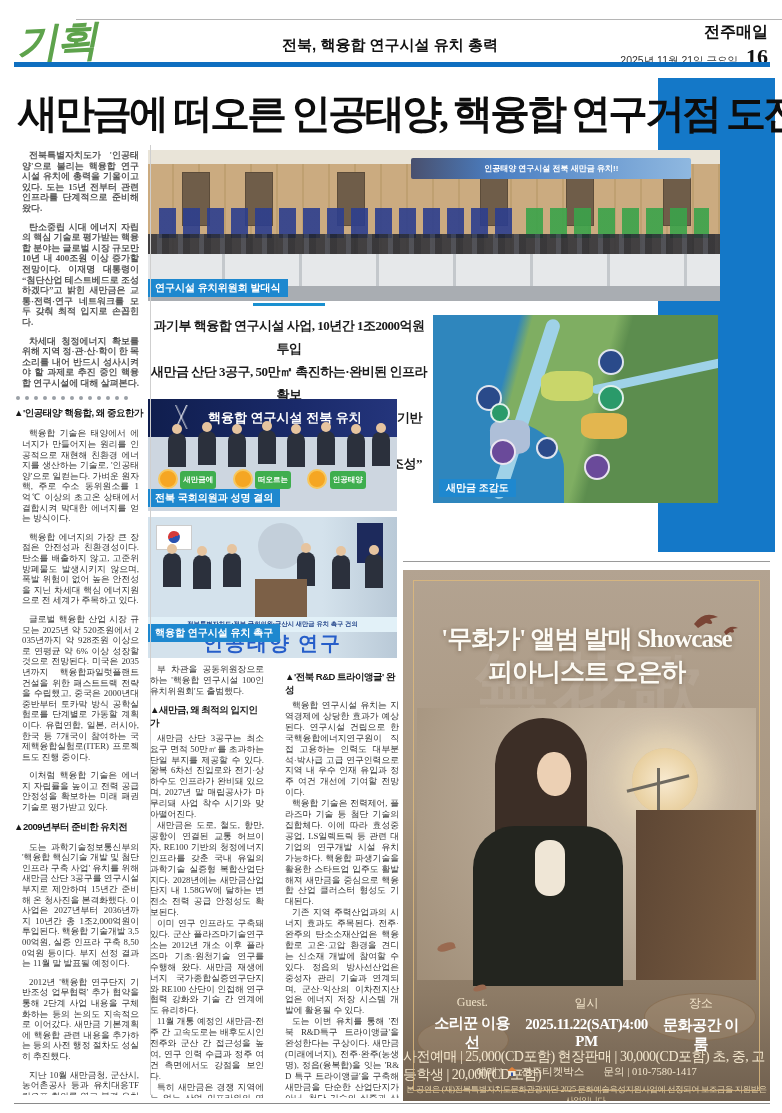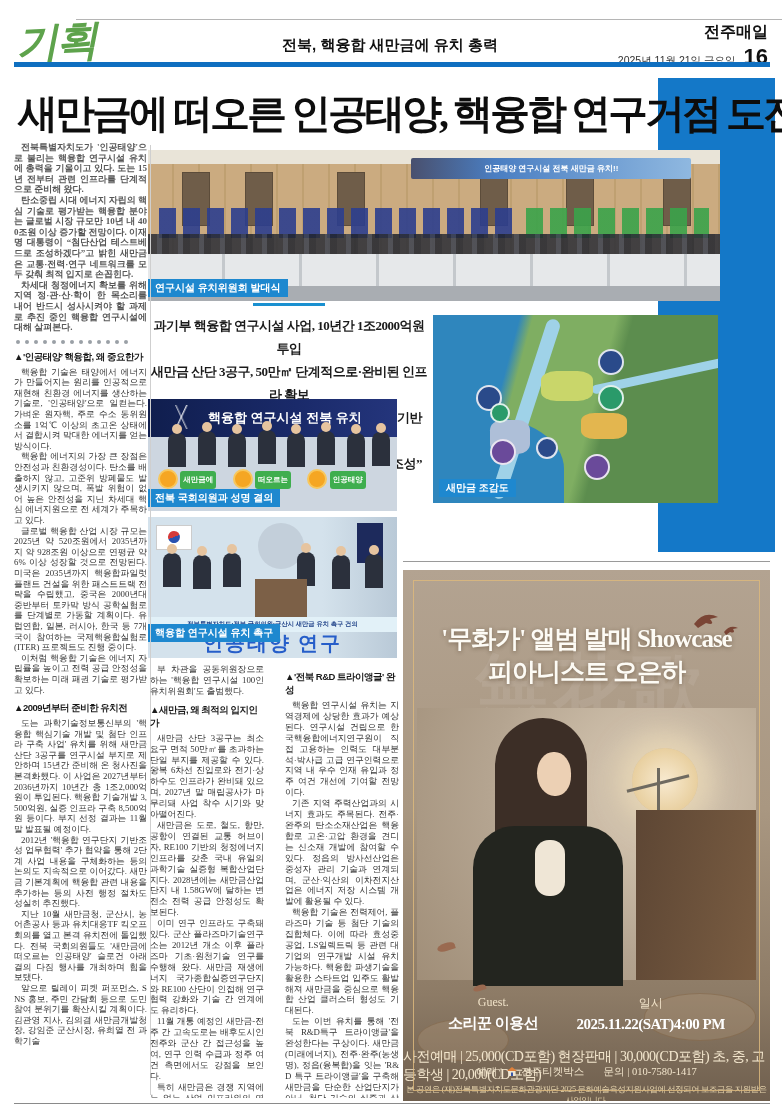--- a/index.html
+++ b/index.html
@@ -9,21 +9,21 @@
 
   
   .hairline{left:76px;right:0;top:19px;height:1px;background:#b5b5b5;}
   .logo{left:16px;top:14px;font-family:"Liberation Serif",serif;font-weight:bold;font-style:italic;
         font-size:42px;color:#5ea34c;transform:rotate(-3deg);letter-spacing:-2px;}
   .strap{left:200px;top:36px;width:380px;text-align:center;font-family:"Liberation Sans",sans-serif;
          font-weight:bold;font-size:15px;color:#111;}
   .masthead{right:14px;top:22px;font-family:"Liberation Sans",sans-serif;font-weight:bold;font-size:16px;color:#111;}
   .dateline{right:14px;top:44px;display:flex;align-items:baseline;gap:8px;}
   .dateline .d{font-family:"Liberation Sans",sans-serif;font-size:10.5px;color:#333;}
-  .dateline .pg{font-family:Liberation Sans, sans-serif;font-size:22px;font-weight:bold;color:#111;}
+  .dateline .pg{font-family:Liberation Serif, serif;font-size:22px;font-weight:bold;color:#111;}
   .bluerule{left:14px;right:12px;top:62px;height:5px;background:#0f6fc0;}
 
   
   .headline{left:18px;top:86px;width:640px;font-weight:bold;font-size:40px;letter-spacing:-3px;
             color:#0d0d0d;white-space:nowrap;}
 
   
   .bluebox{left:658px;top:78px;width:117px;height:474px;background:#1478c8;}
 
   
@@ -90,21 +90,21 @@
   .p3strip{position:absolute;left:0;top:100px;width:100%;height:15px;background:#e2f1f8;color:#1c3f86;
      font-family:"Liberation Sans",sans-serif;font-size:6.3px;font-weight:bold;display:flex;align-items:center;
      justify-content:center;white-space:nowrap;overflow:hidden;}
   .p3big{position:absolute;left:0;top:113px;width:100%;height:28px;color:#1d57c8;font-weight:bold;
      font-size:20px;letter-spacing:2px;text-align:center;overflow:hidden;opacity:.95;font-family:"Liberation Serif",serif;}
   .photo3 .cap{bottom:16px;}
 
   
   .colsep{left:150px;top:145px;width:1px;height:950px;background:#cfcfcf;}
   .leftcol{left:14px;top:142px;width:133px;height:953px;overflow:hidden;}
-  .leftcol p{margin:0;text-indent:7px;text-align:justify;word-break:break-all;}
+  .leftcol p{margin:8px;text-indent:7px;text-align:justify;word-break:break-all;}
   .intro p{font-size:9px;line-height:10.6px;color:#575757;font-weight:bold;}
   .dots{display:flex;gap:5px;margin:7px 2px;}
   .dots i{width:4px;height:4px;border-radius:50%;background:#9aa0a6;}
   .sect-h{font-family:"Liberation Sans",sans-serif;font-weight:bold;font-size:9.5px;color:#1a1a1a;
           margin:7px 0 3px;letter-spacing:-0.5px;}
   .bodytxt p{font-size:8.8px;line-height:10.6px;color:#333;}
   .midcol{top:664px;height:434px;overflow:hidden;}
   .midcol p{margin:0;text-indent:7px;text-align:justify;word-break:break-all;font-size:8.8px;line-height:10.9px;color:#333;}
   .col2{left:150px;width:114px;}
   .col3{left:285px;width:114px;}
@@ -142,21 +142,21 @@
   .adprice{position:absolute;left:0;top:478px;width:100%;text-align:left;font-size:14px;color:#f3e6cd;letter-spacing:-0.5px;}
   .adbook{position:absolute;left:0;top:495px;width:100%;text-align:center;font-size:10.5px;color:#f3e6cd;}
   .adnote{position:absolute;left:0;top:514px;width:100%;text-align:center;font-size:8.3px;color:#e7d5ae;letter-spacing:-0.3px;}
   .house{display:inline-block;width:10px;height:9px;vertical-align:-1px;margin:0 2px;}
 </style>
 </head>
 <body>
 
 <div class="abs hairline"></div>
 <div class="abs logo">기획</div>
-<div class="abs strap">전북, 핵융합 새만금에 유치 총력</div>
+<div class="abs strap">전북, 핵융합 연구시설 유치 총력</div>
 <div class="abs masthead">전주매일</div>
 <div class="abs dateline">
   <span class="d">2025년 11월 21일 금요일</span>
   <span class="pg">16</span>
 </div>
 <div class="abs bluerule"></div>
 
 <div class="abs bluebox"></div>
 <div class="abs headline">새만금에 떠오른 인공태양, 핵융합 연구거점 도전</div>
 
@@ -173,21 +173,21 @@
   <div class="crowd"></div>
   <div class="tables"></div>
   <div class="floor"></div>
   <div class="cap">연구시설 유치위원회 발대식</div>
 </div>
 
 <div class="abs summary">
   <div class="rule"></div>
   <div class="lines">
     <div>과기부 핵융합 연구시설 사업, 10년간 1조2000억원 투입</div>
-    <div>새만금 산단 3공구, 50만㎡ 단계적으로·완비된 인프라 확보</div>
+    <div>새만금 산단 3공구, 50만㎡ 촉진하는·완비된 인프라 확보</div>
     <div>융합연구원 협약 체결 이후 15년동안 단계적 기반 구축</div>
     <div>이 대통령 “새만금, 첨단산업 테스트베드로 조성” 언급</div>
   </div>
   <div class="rule"></div>
 </div>
 
 <div class="abs photo mapphoto">
   <div class="sea2"></div>
   <div class="river"></div>
   <div class="river2"></div>
@@ -286,22 +286,22 @@
   <p>새만금은 도로, 철도, 항만, 공항이 연결된 교통 허브이자, RE100 기반의 청정에너지 인프라를 갖춘 국내 유일의 과학기술 실증형 복합산업단지다. 2028년에는 새만금산업단지 내 1.58GW에 달하는 변전소 전력 공급 안정성도 확보된다.</p>
   <p>이미 연구 인프라도 구축돼 있다. 군산 플라즈마기술연구소는 2012년 개소 이후 플라즈마 기초·원천기술 연구를 수행해 왔다. 새만금 재생에너지 국가종합실증연구단지와 RE100 산단이 인접해 연구 협력 강화와 기술 간 연계에도 유리하다.</p>
   <p>11월 개통 예정인 새만금-전주 간 고속도로는 배후도시인 전주와 군산 간 접근성을 높여, 연구 인력 수급과 정주 여건 측면에서도 강점을 보인다.</p>
   <p>특히 새만금은 경쟁 지역에는 없는 산업 인프라와의 연계가 가능하다는 강점이 있다. 새만금 산단에는 텅스텐, 리튬 등 핵융합 관련 기업들이 집적해 있으며, 인근 군산 산단의 소부장 기업들도 핵융합 기술개발을 촉진하는 길잡이 역할을 할 것으로 기대된다.</p>
 
 </div>
 
 <div class="abs midcol col3">
   <div class="sect-h">▲'전북 R&amp;D 트라이앵글' 완성</div>
   <p>핵융합 연구시설 유치는 지역경제에 상당한 효과가 예상된다. 연구시설 건립으로 한국핵융합에너지연구원이 직접 고용하는 인력도 대부분 석·박사급 고급 연구인력으로 지역 내 우수 인재 유입과 정주 여건 개선에 기여할 전망이다.</p>
+  <p>핵융합 기술은 전력제어, 플라즈마 기술 등 첨단 기술의 집합체다. 이에 따라 효성중공업, LS일렉트릭 등 관련 대기업의 연구개발 시설 유치 가능하다. 핵융합 파생기술을 활용한 스타트업 입주도 활발해져 새만금을 중심으로 핵융합 산업 클러스터 형성도 기대된다.</p>
   <p>기존 지역 주력산업과의 시너지 효과도 주목된다. 전주·완주의 탄소소재산업은 핵융합로 고온·고압 환경을 견디는 신소재 개발에 참여할 수 있다. 정읍의 방사선산업은 중성자 관리 기술과 연계되며, 군산·익산의 이차전지산업은 에너지 저장 시스템 개발에 활용될 수 있다.</p>
-  <p>핵융합 기술은 전력제어, 플라즈마 기술 등 첨단 기술의 집합체다. 이에 따라 효성중공업, LS일렉트릭 등 관련 대기업의 연구개발 시설 유치 가능하다. 핵융합 파생기술을 활용한 스타트업 입주도 활발해져 새만금을 중심으로 핵융합 산업 클러스터 형성도 기대된다.</p>
   <p>도는 이번 유치를 통해 '전북 R&amp;D특구 트라이앵글'을 완성한다는 구상이다. 새만금(미래에너지), 전주·완주(농생명), 정읍(융복합)을 잇는 'R&amp;D 특구 트라이앵글'을 구축해 새만금을 단순한 산업단지가 아닌, 첨단 기술의 실증과 상용화가 이어지는 '첨단산업 테스트베드'로 발전시킨다는 계획이다.</p>
 
 </div>
 
 <div class="abs addivider"></div>
 <div class="abs ad">
   <div class="adwm">無花歌</div>
   <div class="adbirds">
     <svg width="54" height="34" viewBox="0 0 54 34">
       <path d="M6 18 Q16 4 30 11 L22 13 Q28 20 18 17 L10 22 Z" fill="#7a4535"></path>
@@ -328,20 +328,24 @@
   <div class="adbird2" style="left:70px;bottom:110px;width:13px;height:6px"></div>
   <div class="adinfo">
     <div class="cell">
       <div class="lbl">Guest.</div>
       <div class="val">소리꾼 이용선</div>
     </div>
     <div class="cell">
       <div class="lbl">일시</div>
       <div class="val">2025.11.22(SAT)4:00 PM</div>
     </div>
+    <div class="cell">
+      <div class="lbl">장소</div>
+      <div class="val">문화공간 이룸</div>
+    </div>
   </div>
   <div class="adprice">사전예매 | 25,000(CD포함)   현장판매 | 30,000(CD포함)   초, 중, 고등학생 | 20,000(CD포함)</div>
   <div class="adbook">
     <span>예매 |</span>
     <span class="house">
       <svg width="10" height="9" viewBox="0 0 10 9">
           <path d="M0 4 L5 0 L10 4 Z" fill="#e0813a"></path>
           <rect x="1.5" y="4" width="7" height="5" fill="#efe6d2"></rect>
           <rect x="4" y="5.5" width="2" height="3.5" fill="#3a56a8"></rect>
         </svg>

